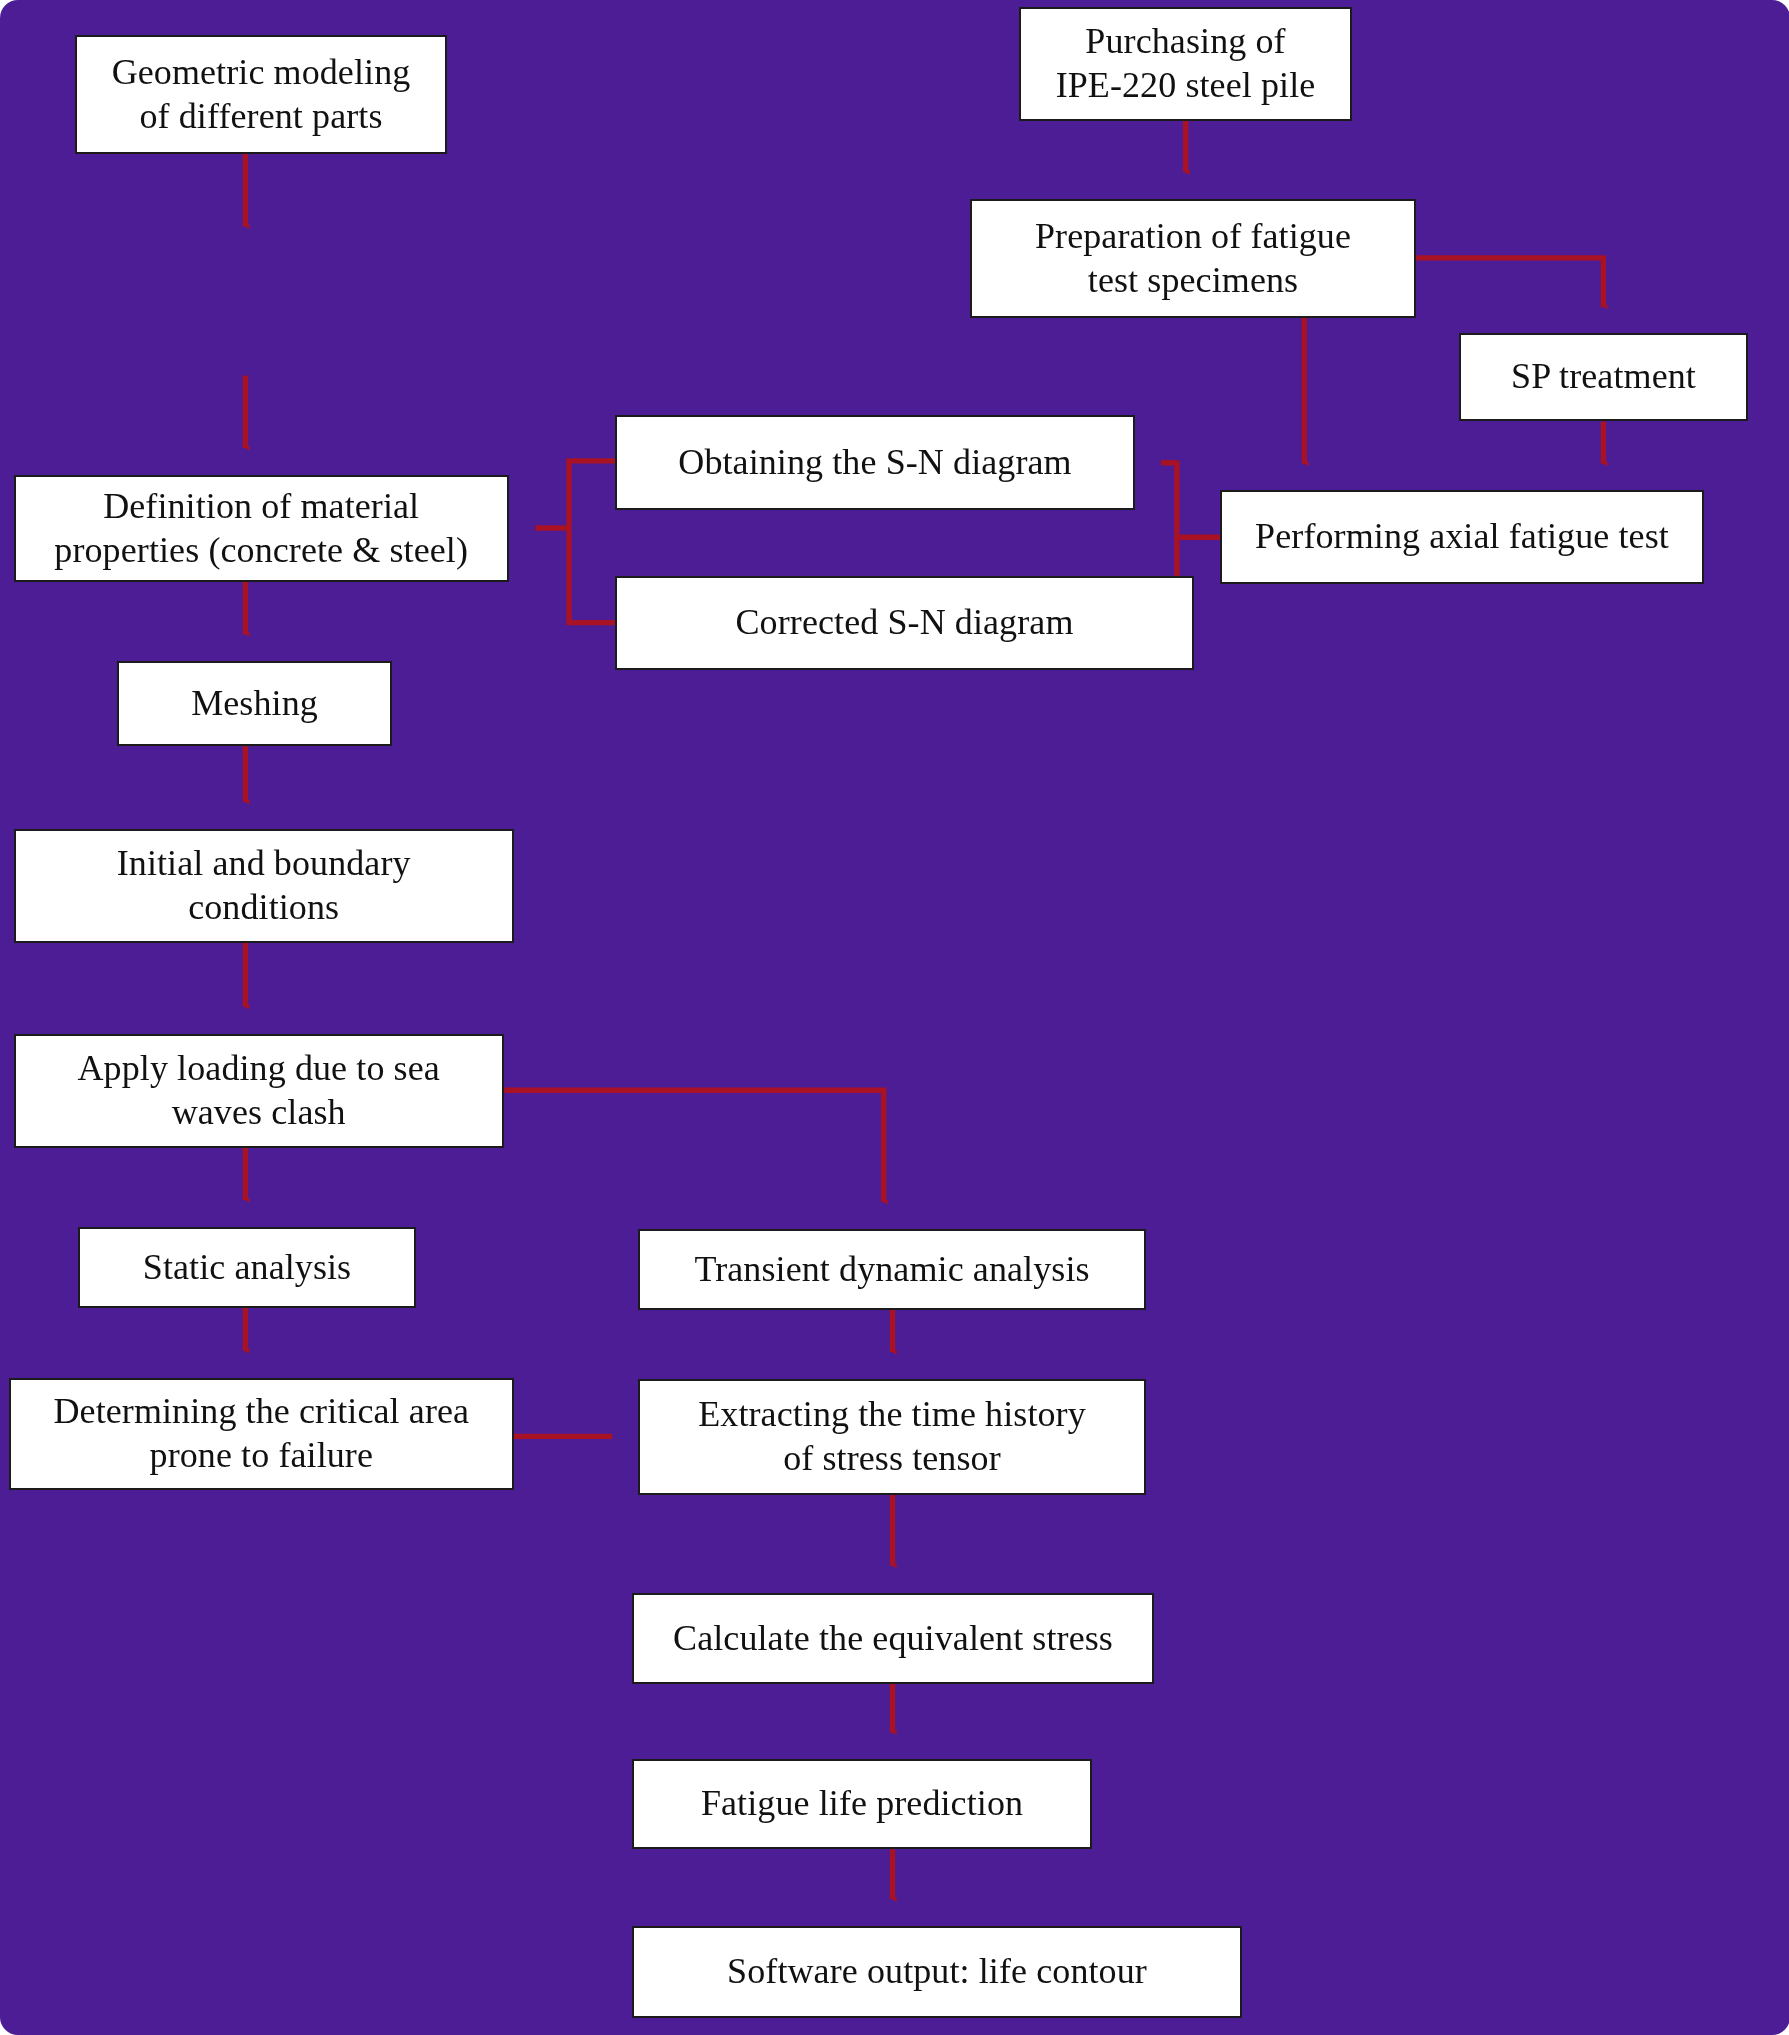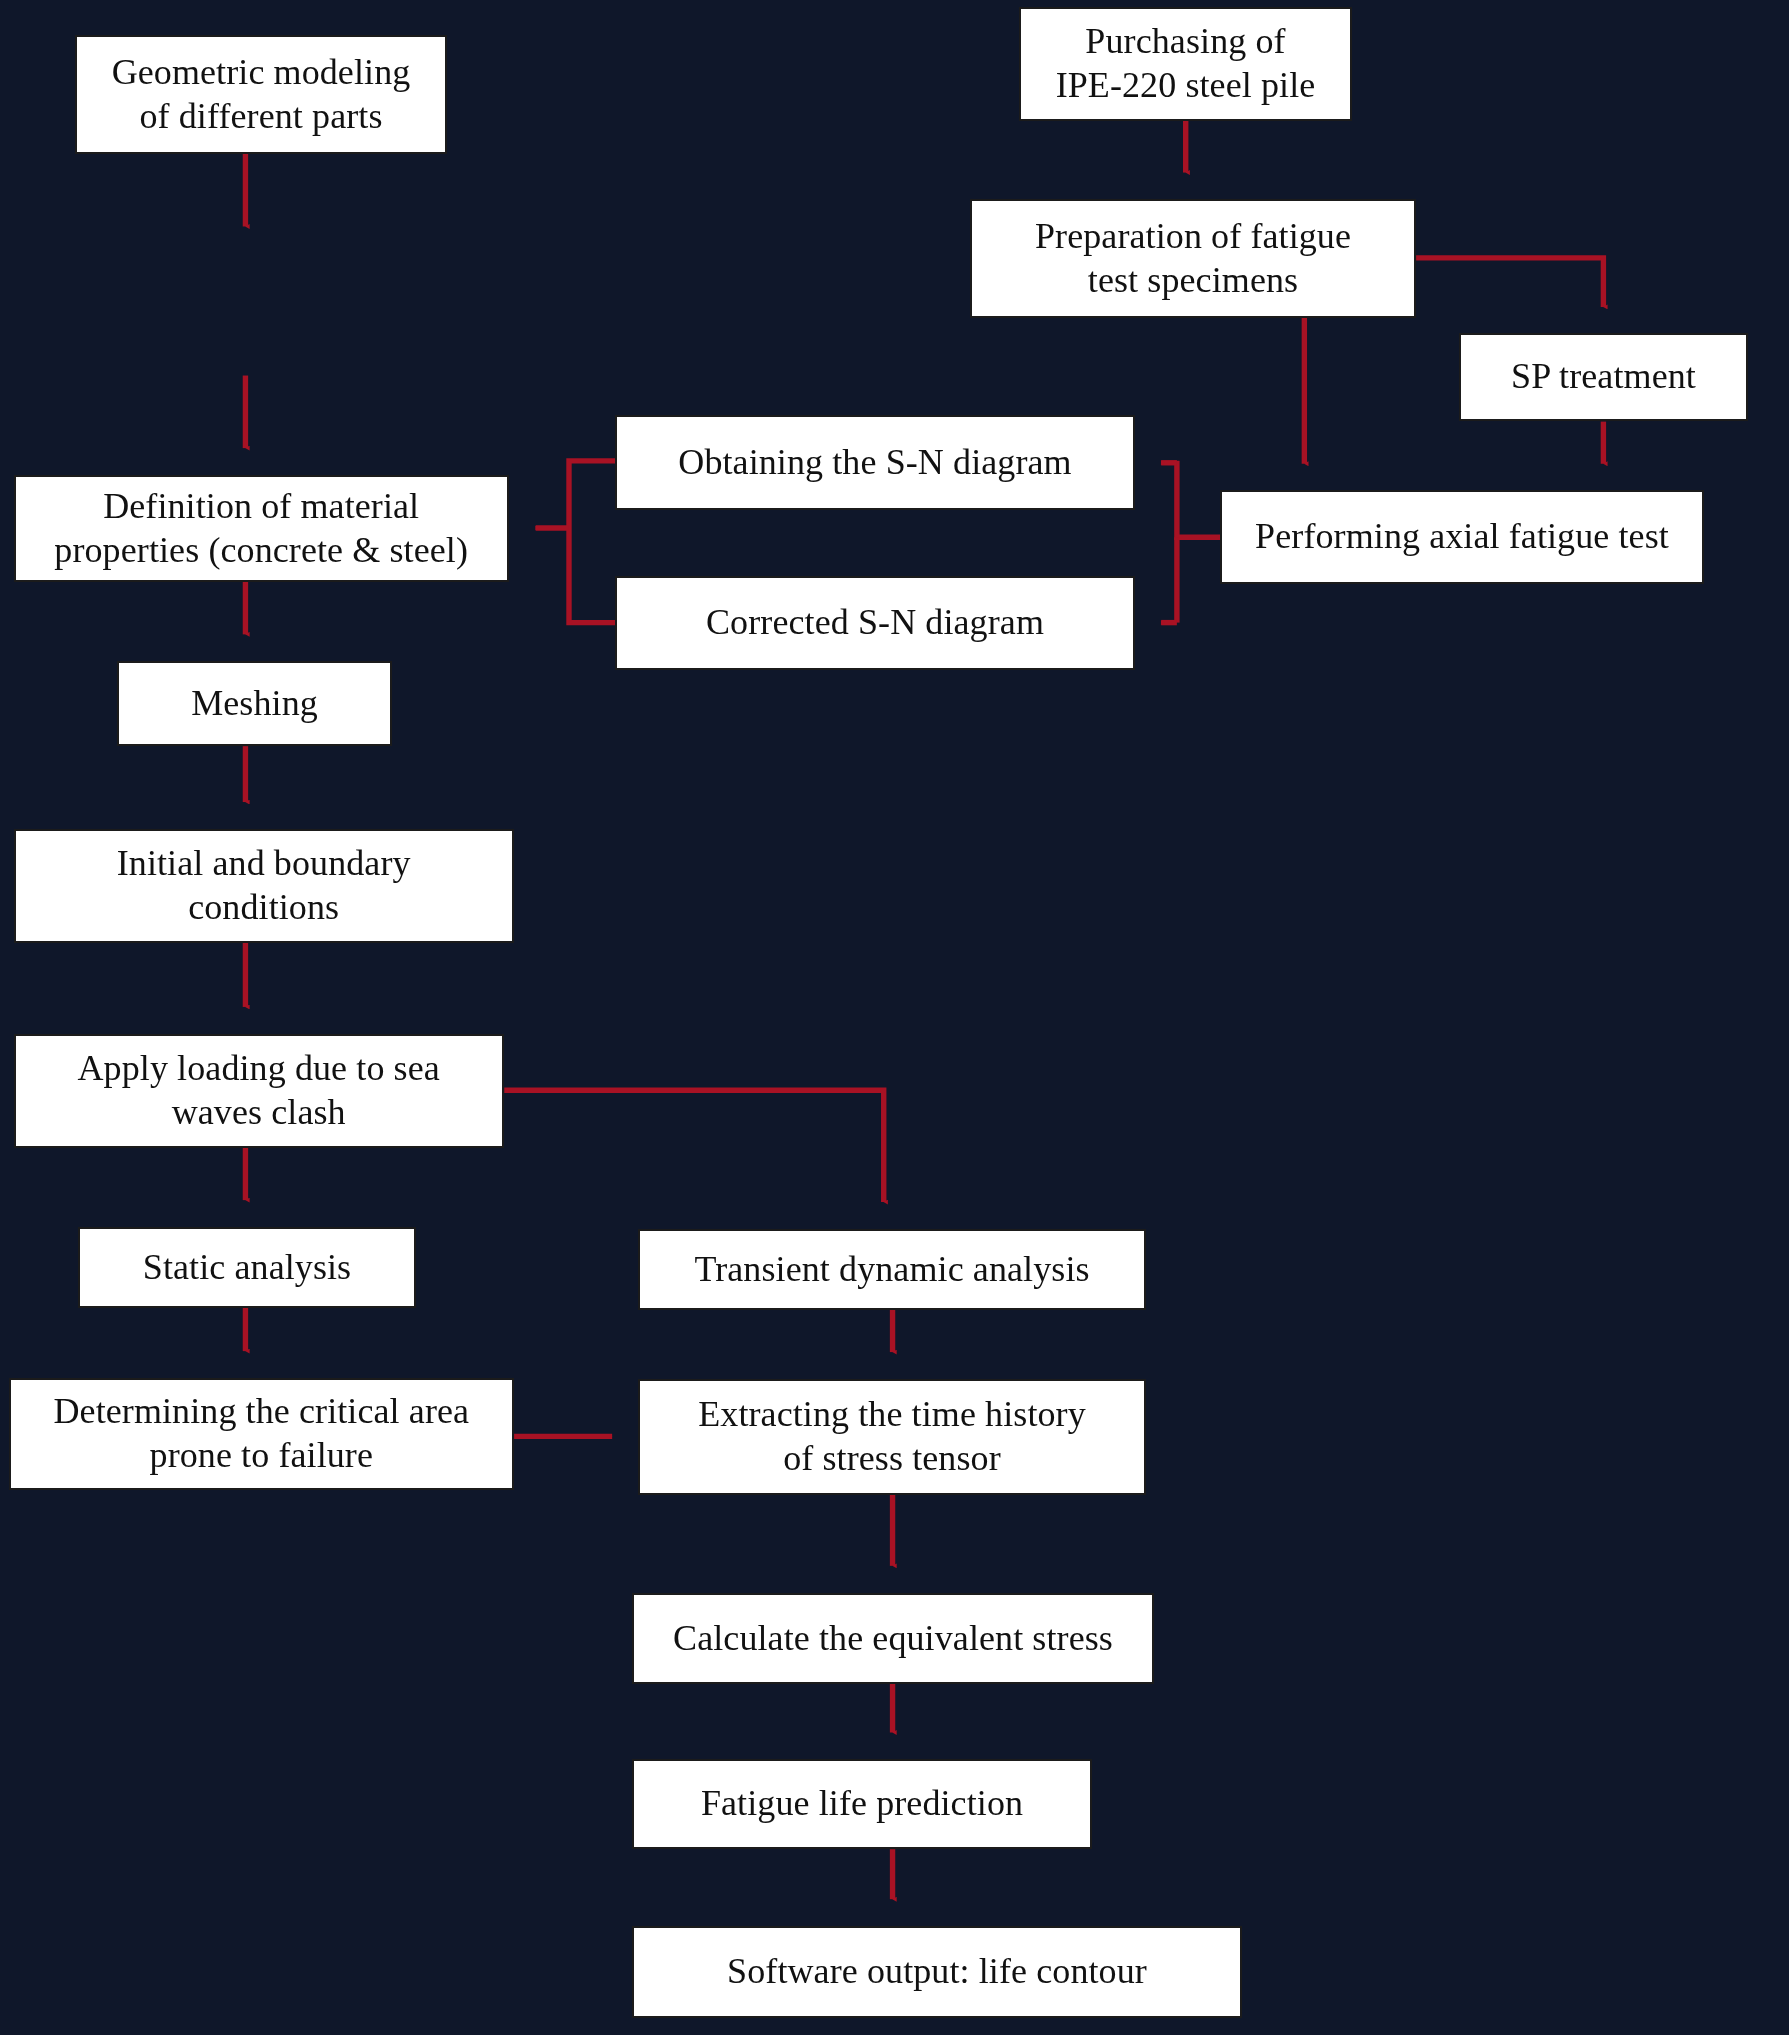--- a/index.html
+++ b/index.html
@@ -7,22 +7,23 @@
     padding: 0;
     background: #ffffff;
   }
   body {
     font-family: "Liberation Serif", "DejaVu Serif", serif;
   }
   #flowchart-root {
     position: relative;
     width: 1790px;
     height: 2035px;
-    background: #0f172a;
+    background: #4c1d95;
     overflow: hidden;
+    border-radius: 18px;
   }
   #flow-svg {
     position: absolute;
     top: 0;
     left: 0;
     width: 1790px;
     height: 2035px;
   }
   .node-box {
     position: absolute;
@@ -108,21 +109,21 @@
 prone to failure</div>
 
   <div class="node-box" style="left:1019px; top:6.9px; width:333px; height:114px;">Purchasing of
 IPE-220 steel pile</div>
   <div class="node-box" style="left:970px; top:199px; width:446px; height:119px;">Preparation of fatigue
 test specimens</div>
   <div class="node-box" style="left:1459px; top:333px; width:289px; height:88px;">SP treatment</div>
   <div class="node-box" style="left:1220px; top:490px; width:484px; height:94px;">Performing axial fatigue test</div>
 
   <div class="node-box" style="left:615px; top:415px; width:520px; height:95px;">Obtaining the S-N diagram</div>
-  <div class="node-box" style="left:615px; top:576px; width:520px; height:94px;">Corrected S-N diagram</div>
+  <div class="node-box" style="left:615px; top:576px; width:579px; height:94px;">Corrected S-N diagram</div>
 
   <div class="node-box" style="left:638px; top:1229px; width:508px; height:81px;text-align:right;">Transient dynamic analysis</div>
   <div class="node-box" style="left:638px; top:1379px; width:508px; height:116px;">Extracting the time history
 of stress tensor</div>
   <div class="node-box" style="left:632px; top:1593px; width:522px; height:91px;">Calculate the equivalent stress</div>
   <div class="node-box" style="left:632px; top:1759px; width:460px; height:90px;">Fatigue life prediction</div>
   <div class="node-box" style="left:632px; top:1926px; width:610px; height:92px;">Software output: life contour</div>
 
 </div>
 

